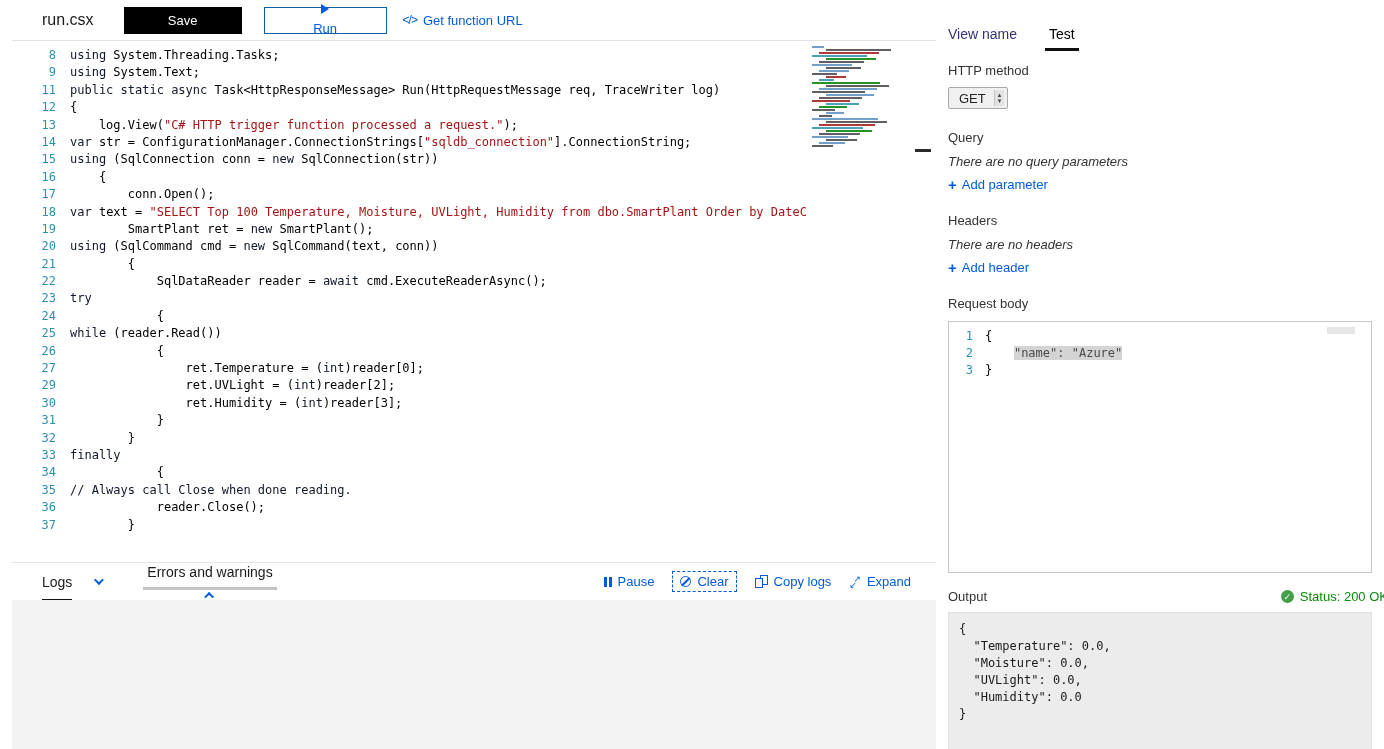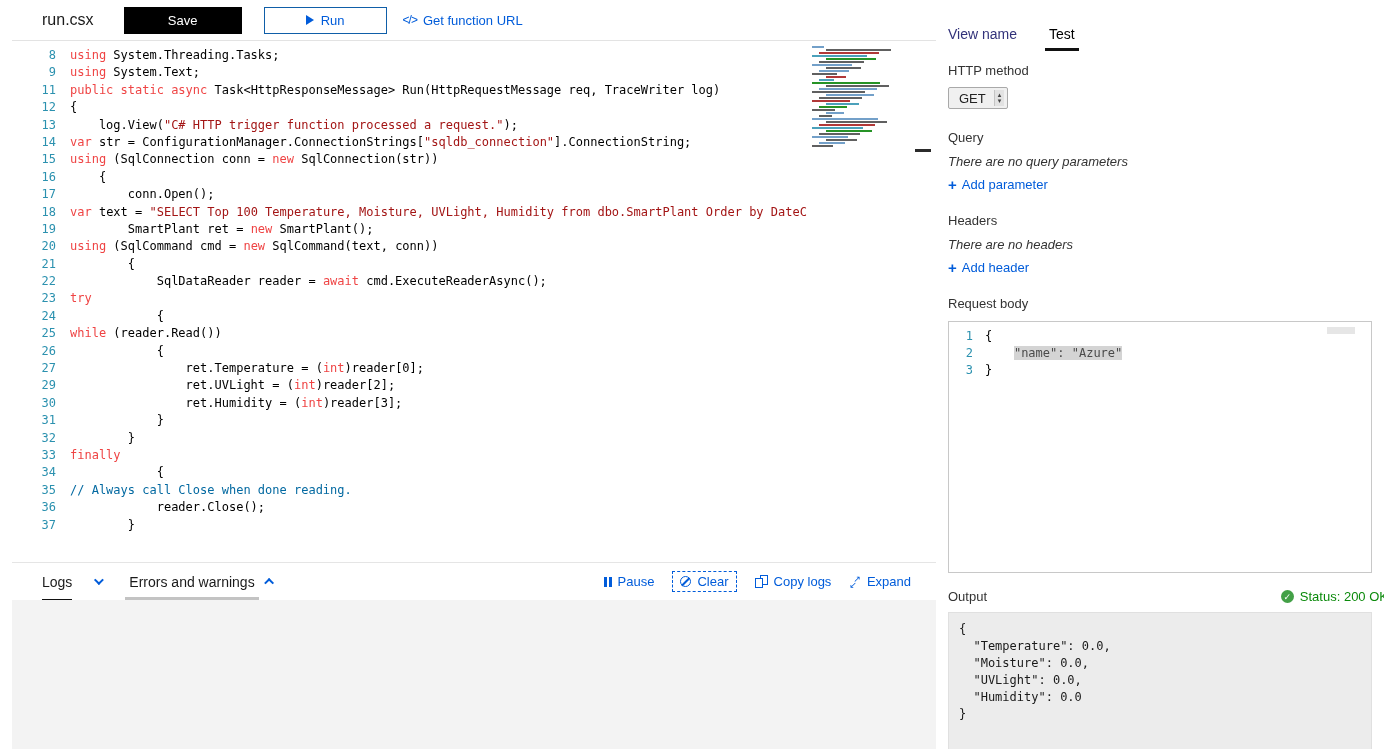--- a/index.html
+++ b/index.html
@@ -8,46 +8,46 @@
     background: #fff; font-family: "Liberation Sans", sans-serif; color: #222;
   }
   a { text-decoration: none; cursor: pointer; }
 
   
   .left-col { position: absolute; left: 12px; top: 0; width: 925px; height: 540px; }
 
   .toolbar { position: absolute; top: 0; left: 0; width: 925px; height: 40px; display: flex; align-items: center; background: #fff; }
   .filename { margin-left: 30px; font-size: 16px; color: #1a1a1a; }
   .save-btn { margin-left: 30px; width: 118px; height: 27px; background: #000000; color: #fff; border: none; font-size: 13px; font-family: inherit; cursor: pointer; }
-  .run-btn { margin-left: 22px; width: 123px; height: 27px; background: #fff; border: 1px solid #0f5ea8; color: #015cda; font-size: 13px; font-family: inherit; display: flex; align-items: center; justify-content: center; gap: 7px; cursor: pointer; }
+  .run-btn { margin-left: 22px; width: 123px; height: 27px; background: #fff; border: 1px solid #0f5ea8; color: #015cda; font-size: 13px; font-family: inherit; display: flex; align-items: center; justify-content: center; gap: 7px; cursor: pointer; flex-direction: column; }
   .play { width: 0; height: 0; border-left: 8px solid #015cda; border-top: 5px solid transparent; border-bottom: 5px solid transparent; }
   .url-link { margin-left: 16px; color: #015cda; font-size: 13px; display: flex; align-items: center; gap: 6px; }
   .code-glyph { font-size: 12px; letter-spacing: -1px; }
 
   
   .editor { position: absolute; top: 40px; left: 0; width: 925px; height: 522px; border-top: 1px solid #e3e3e3; overflow: hidden; background: #fff; font-family: "DejaVu Sans Mono", monospace; font-size: 12px; }
   #code-lines { position: absolute; top: 6px; left: 0; }
   .code-line { display: flex; height: 17.4px; line-height: 17.4px; }
   .ln { width: 58px; text-align: right; padding-right: 14px; color: #2b91af; flex: none; }
   .lc { white-space: pre; color: #000; }
-  .tok-kw { color: #ef4444; }
+  .tok-kw { color: #0f172a; }
   .tok-str { color: #a31515; }
-  .tok-com { color: #0369a1; }
+  .tok-com { color: #0f172a; }
   .tok-pl { color: #000; }
 
   .minimap { position: absolute; top: 5px; left: 800px; width: 76px; }
   .minimap div { height: 2px; margin-bottom: 1px; opacity: .85; }
   .scroll-dash { position: absolute; left: 903px; top: 108px; width: 16px; height: 3px; background: #2b2b2b; }
 
   
   .logs-header { position: absolute; top: 562px; left: 0; width: 925px; height: 38px; background: #fff; border-top: 1px solid #e5e5e5; display: flex; align-items: center; }
   .logs-tab { margin-left: 30px; display: flex; align-items: center; gap: 22px; }
   .logs-label { font-size: 14px; color: #1a1a1a; position: relative; }
   .logs-label::after { content: ""; position: absolute; left: 0; right: 0; bottom: -11px; height: 2px; background: #111; }
-  .errors-tab { margin-left: 28px; display: flex; align-items: center; gap: 12px; }
+  .errors-tab { margin-left: 46px; display: flex; align-items: center; gap: 12px; flex-direction: column; }
   .errors-label { font-size: 14px; color: #1a1a1a; position: relative; }
   .errors-label::after { content: ""; position: absolute; left: -4px; right: -4px; bottom: -10px; height: 3px; background: #c3c3c3; }
   .chev { display: inline-block; width: 7px; height: 7px; border-right: 2px solid #015cda; border-bottom: 2px solid #015cda; }
   .chev.down { transform: rotate(45deg) translateY(-2px); }
   .chev.up { transform: rotate(-135deg) translateY(-2px); }
   .logs-actions { margin-left: auto; margin-right: 26px; display: flex; align-items: center; gap: 18px; }
   .logs-actions a { color: #015cda; font-size: 13px; display: flex; align-items: center; gap: 6px; }
   .logs-actions a.focused { border: 1px dashed #015cda; padding: 2px 7px; }
   .pause-icon { display: inline-flex; gap: 2px; }
   .pause-icon i { width: 3px; height: 10px; background: #015cda; }

